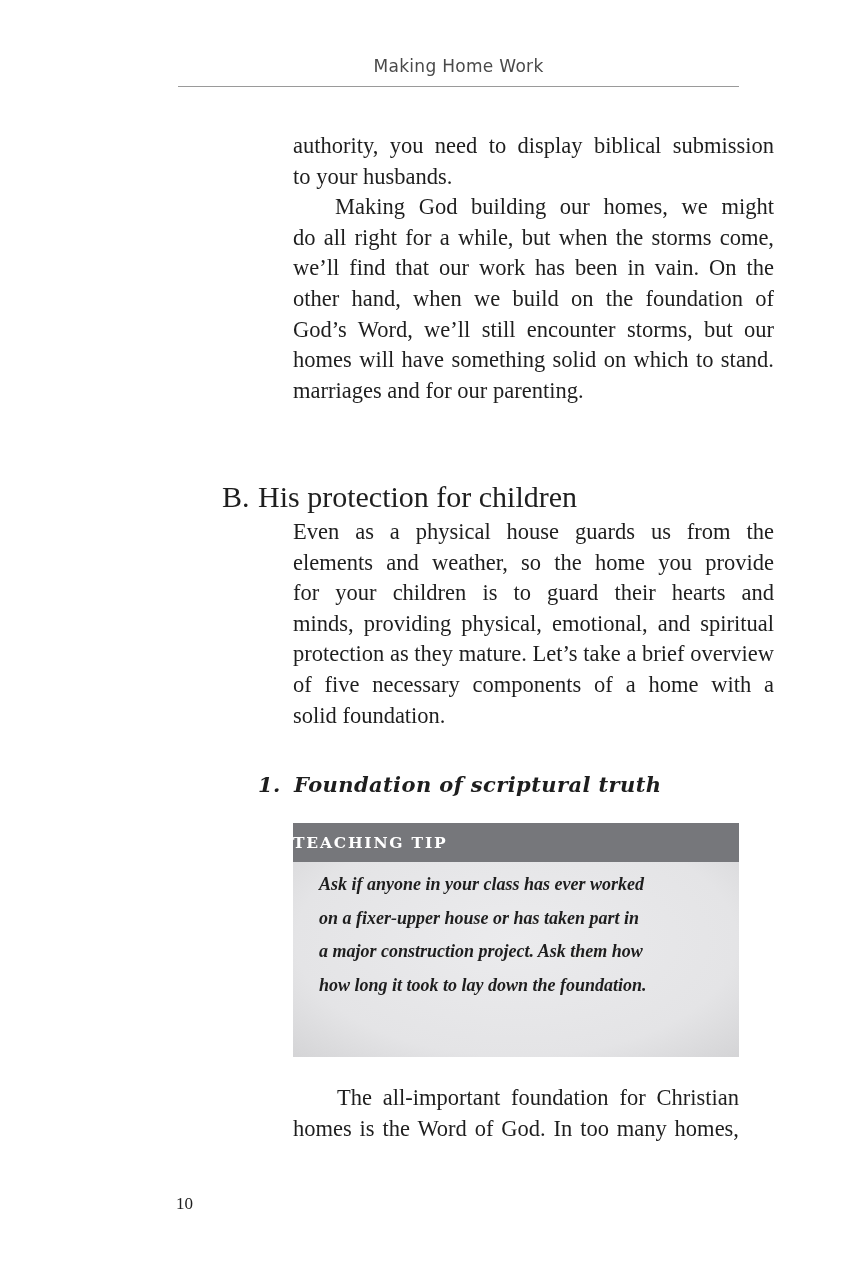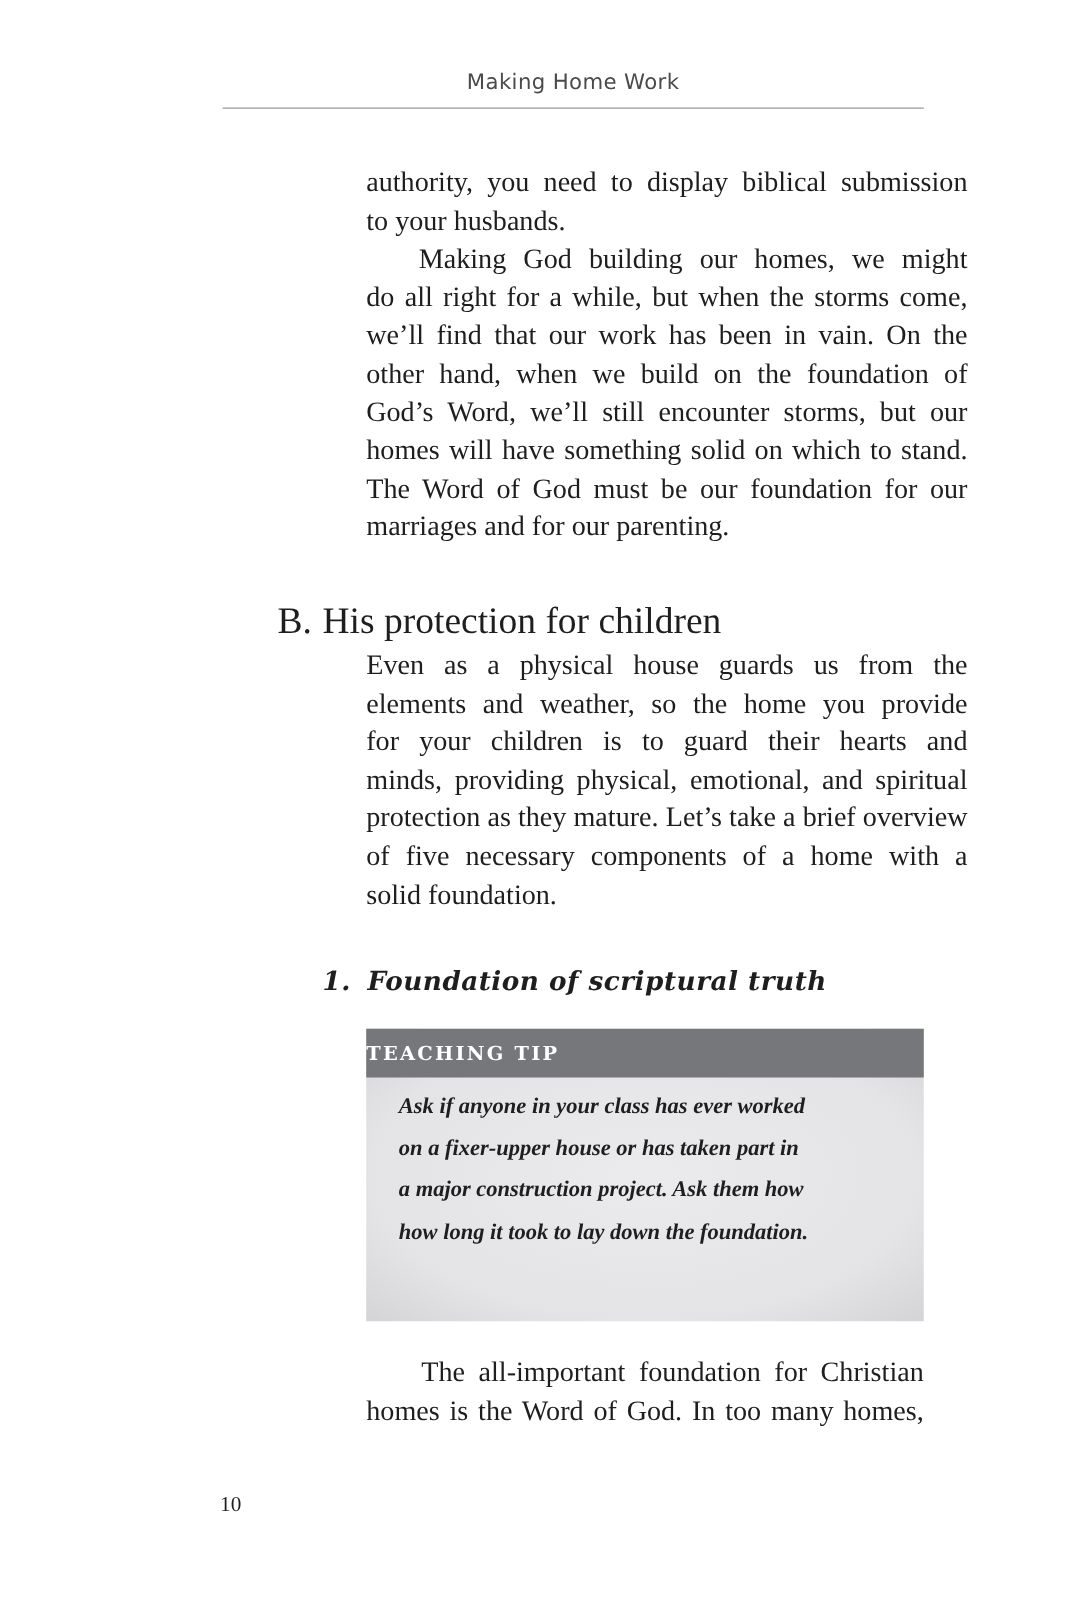--- a/index.html
+++ b/index.html
@@ -127,21 +127,20 @@
 
 <div class="block body-text para1">
   <span class="line">authority, you need to display biblical submission</span>
   <span class="line last">to your husbands.</span>
   <span class="line indent">Making God building our homes, we might</span>
   <span class="line">do all right for a while, but when the storms come,</span>
   <span class="line">we’ll find that our work has been in vain. On the</span>
   <span class="line">other hand, when we build on the foundation of</span>
   <span class="line">God’s Word, we’ll still encounter storms, but our</span>
   <span class="line">homes will have something solid on which to stand.</span>
-  <span class="line">The Word of God must be our foundation for our</span>
   <span class="line last">marriages and for our parenting.</span>
 </div>
 
 <div class="section-b">
   <span class="letter">B.</span><span>His protection for children</span>
 </div>
 
 <div class="block body-text para2">
   <span class="line">Even as a physical house guards us from the</span>
   <span class="line">elements and weather, so the home you provide</span>

